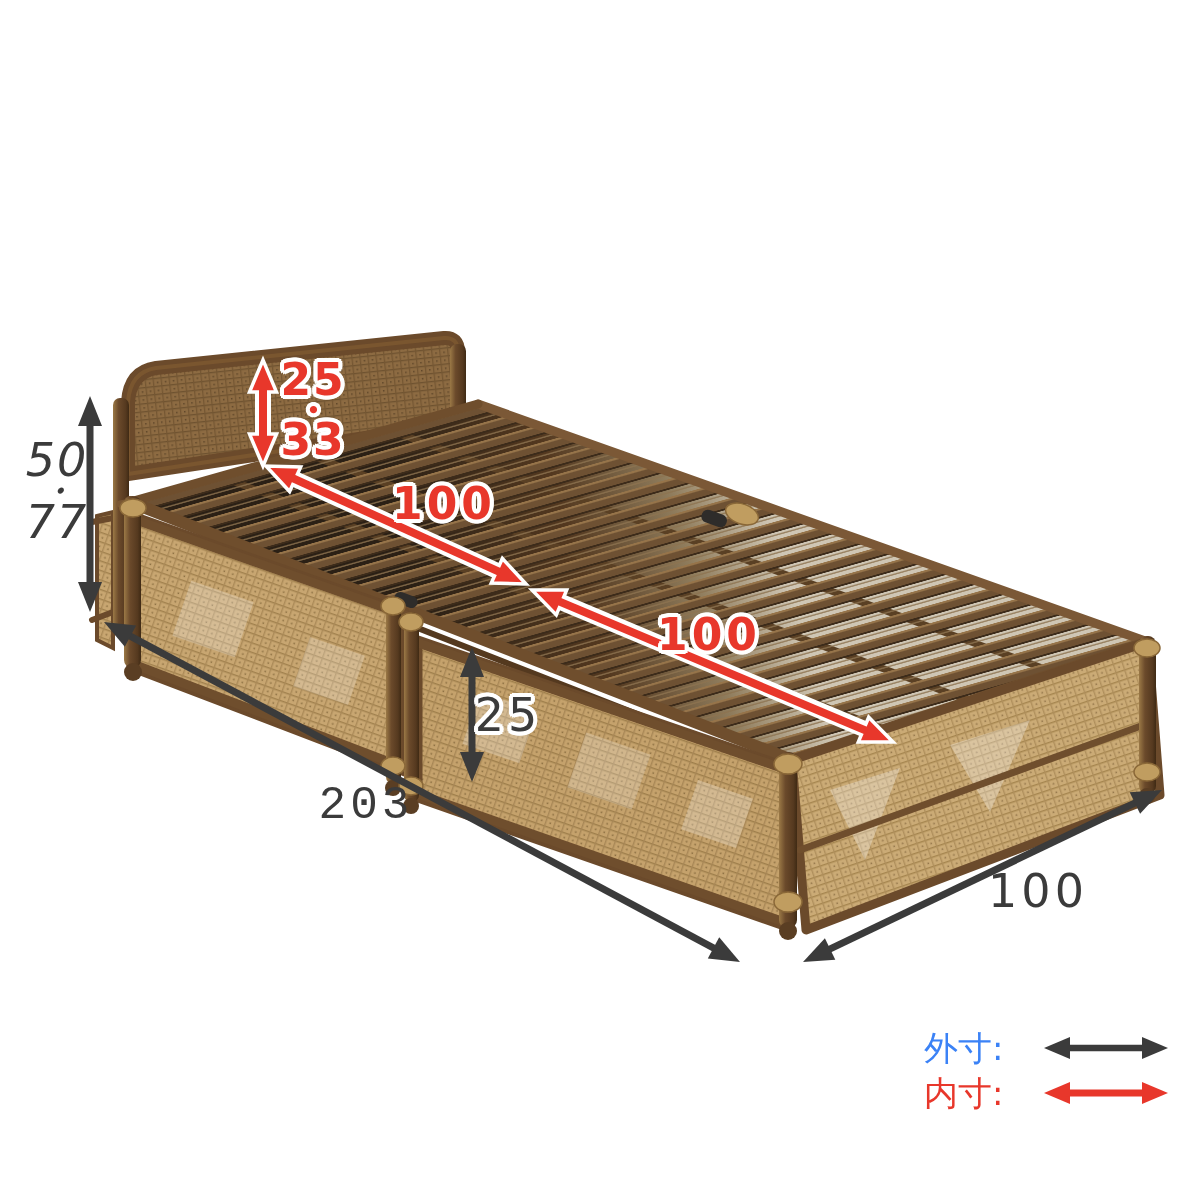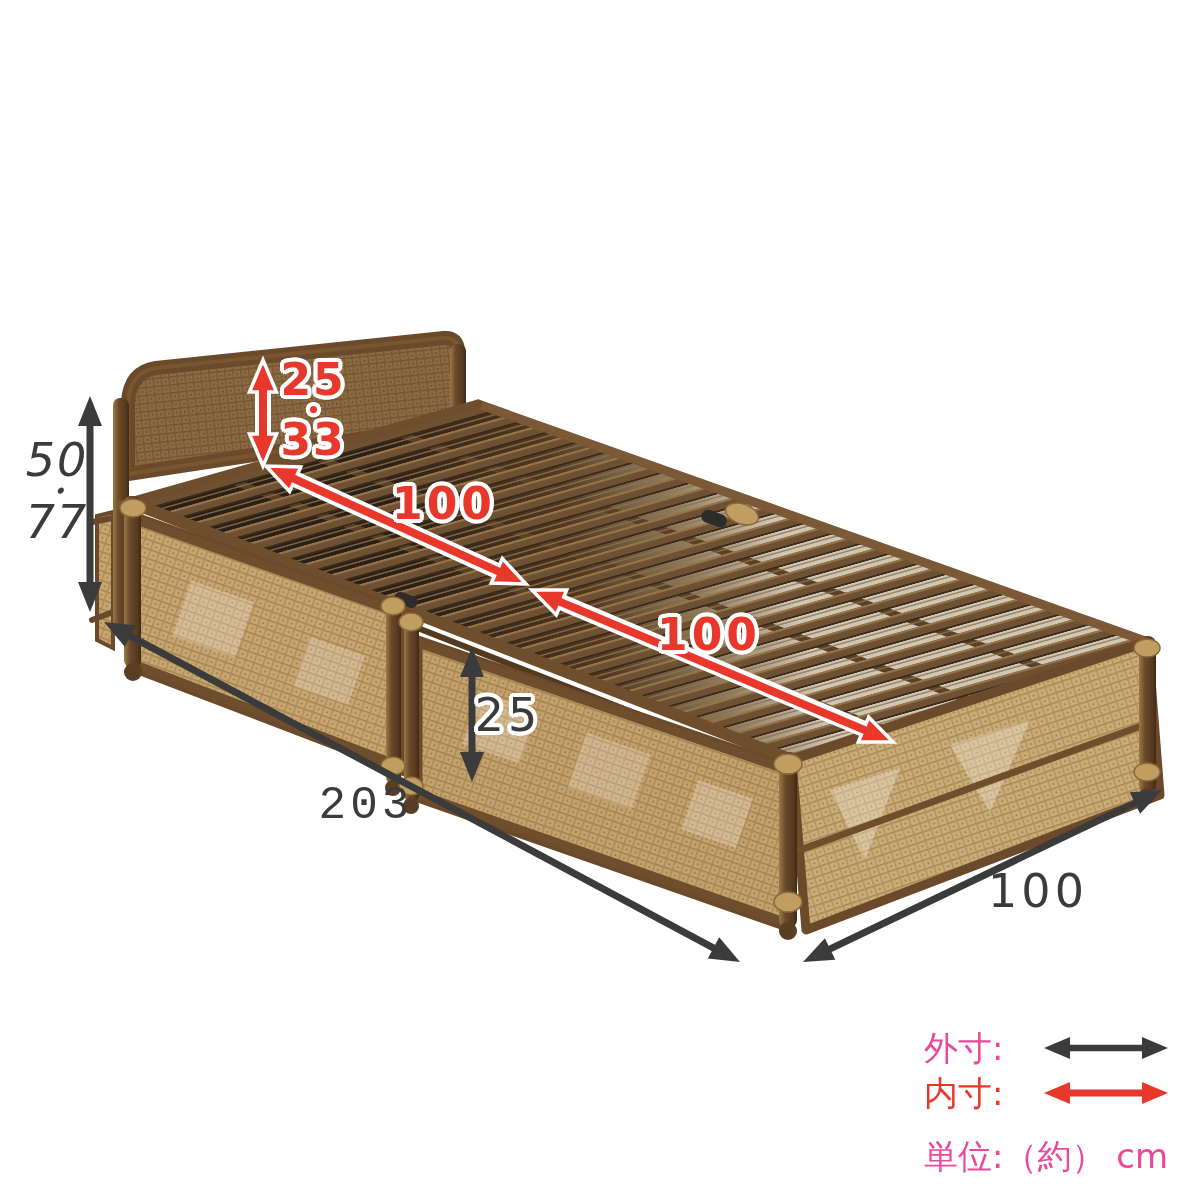--- a/index.html
+++ b/index.html
@@ -11,21 +11,21 @@
   .num{font-size:46px;letter-spacing:4px;}
   .red{color:#e8372b;font-weight:bold;}
   .outline{text-shadow:3px 0 0 #fff,-3px 0 0 #fff,0 3px 0 #fff,0 -3px 0 #fff,
     3px 3px 0 #fff,-3px 3px 0 #fff,3px -3px 0 #fff,-3px -3px 0 #fff,
     4px 1px 0 #fff,-4px 1px 0 #fff,1px 4px 0 #fff,1px -4px 0 #fff,
     4px -1px 0 #fff,-4px -1px 0 #fff,-1px 4px 0 #fff,-1px -4px 0 #fff;}
   .stack{display:flex;flex-direction:column;align-items:center;}
   .stack .digits{font-size:46px;line-height:48px;letter-spacing:2px;}
   .stack .dot-line{font-size:38px;line-height:14px;height:14px;overflow:visible;}
   .stack.redstack .digits{font-size:44px;line-height:46px;}
-  .legend-text{position:absolute;font-size:34px;line-height:36px;color:#ec4899;white-space:nowrap;}
+  .legend-text{position:absolute;font-size:34px;line-height:36px;color:#3b82f6;white-space:nowrap;}
   .legend-text.red{color:#e8372b;font-weight:normal;text-align:right;}
 </style>
 </head>
 <body>
 
 <div class="stage">
 
   <svg width="1200" height="1200" viewBox="0 0 1200 1200">
     <defs>
       <linearGradient id="grad-post" x1="0" y1="0" x2="1" y2="0">
@@ -229,15 +229,14 @@
   <div class="lbl num red outline" style="left:709px;top:634px;font-size:44px;">100</div>
 
   <div class="lbl num outline" style="left:508px;top:715px;">25</div>
 
   <div class="lbl num" style="left:366px;top:806px;font-family:Liberation Mono, monospace;">203</div>
 
   <div class="lbl num" style="left:1038px;top:891px;">100</div>
 
   <div class="legend-text" style="left:924px;top:1030px;">外寸:</div>
   <div class="legend-text red" style="left:924px;top:1075px;">内寸:</div>
-  <div class="legend-text" style="left:924px;top:1138px;">単位:（約） cm</div>
 
 </div>
 
 </body></html>

